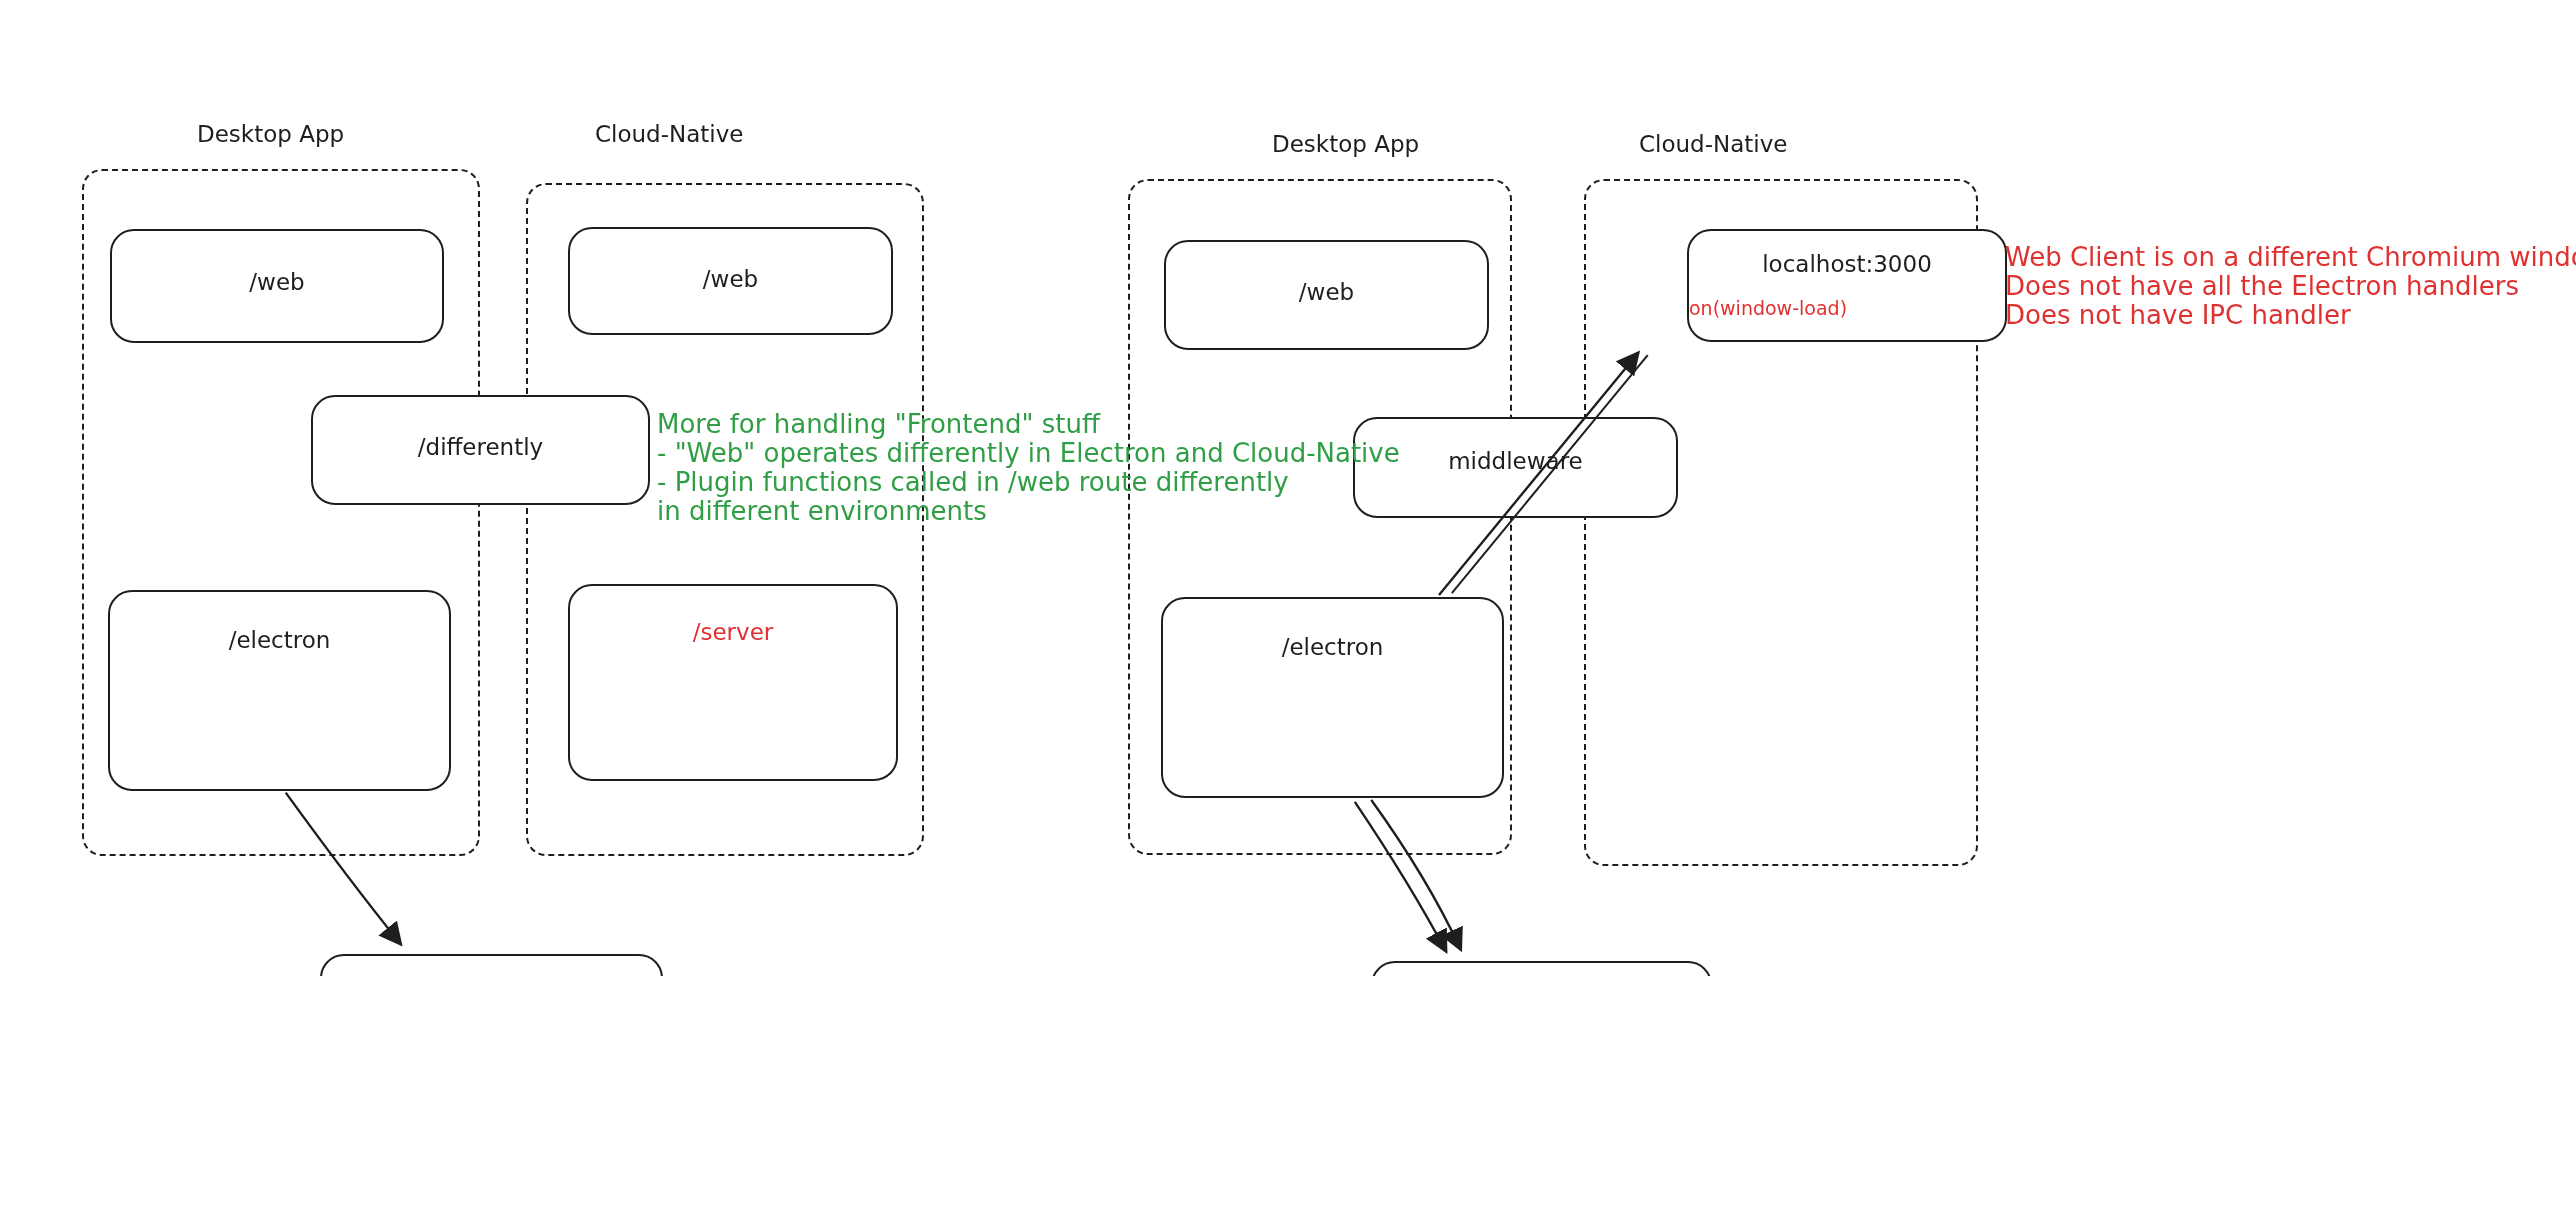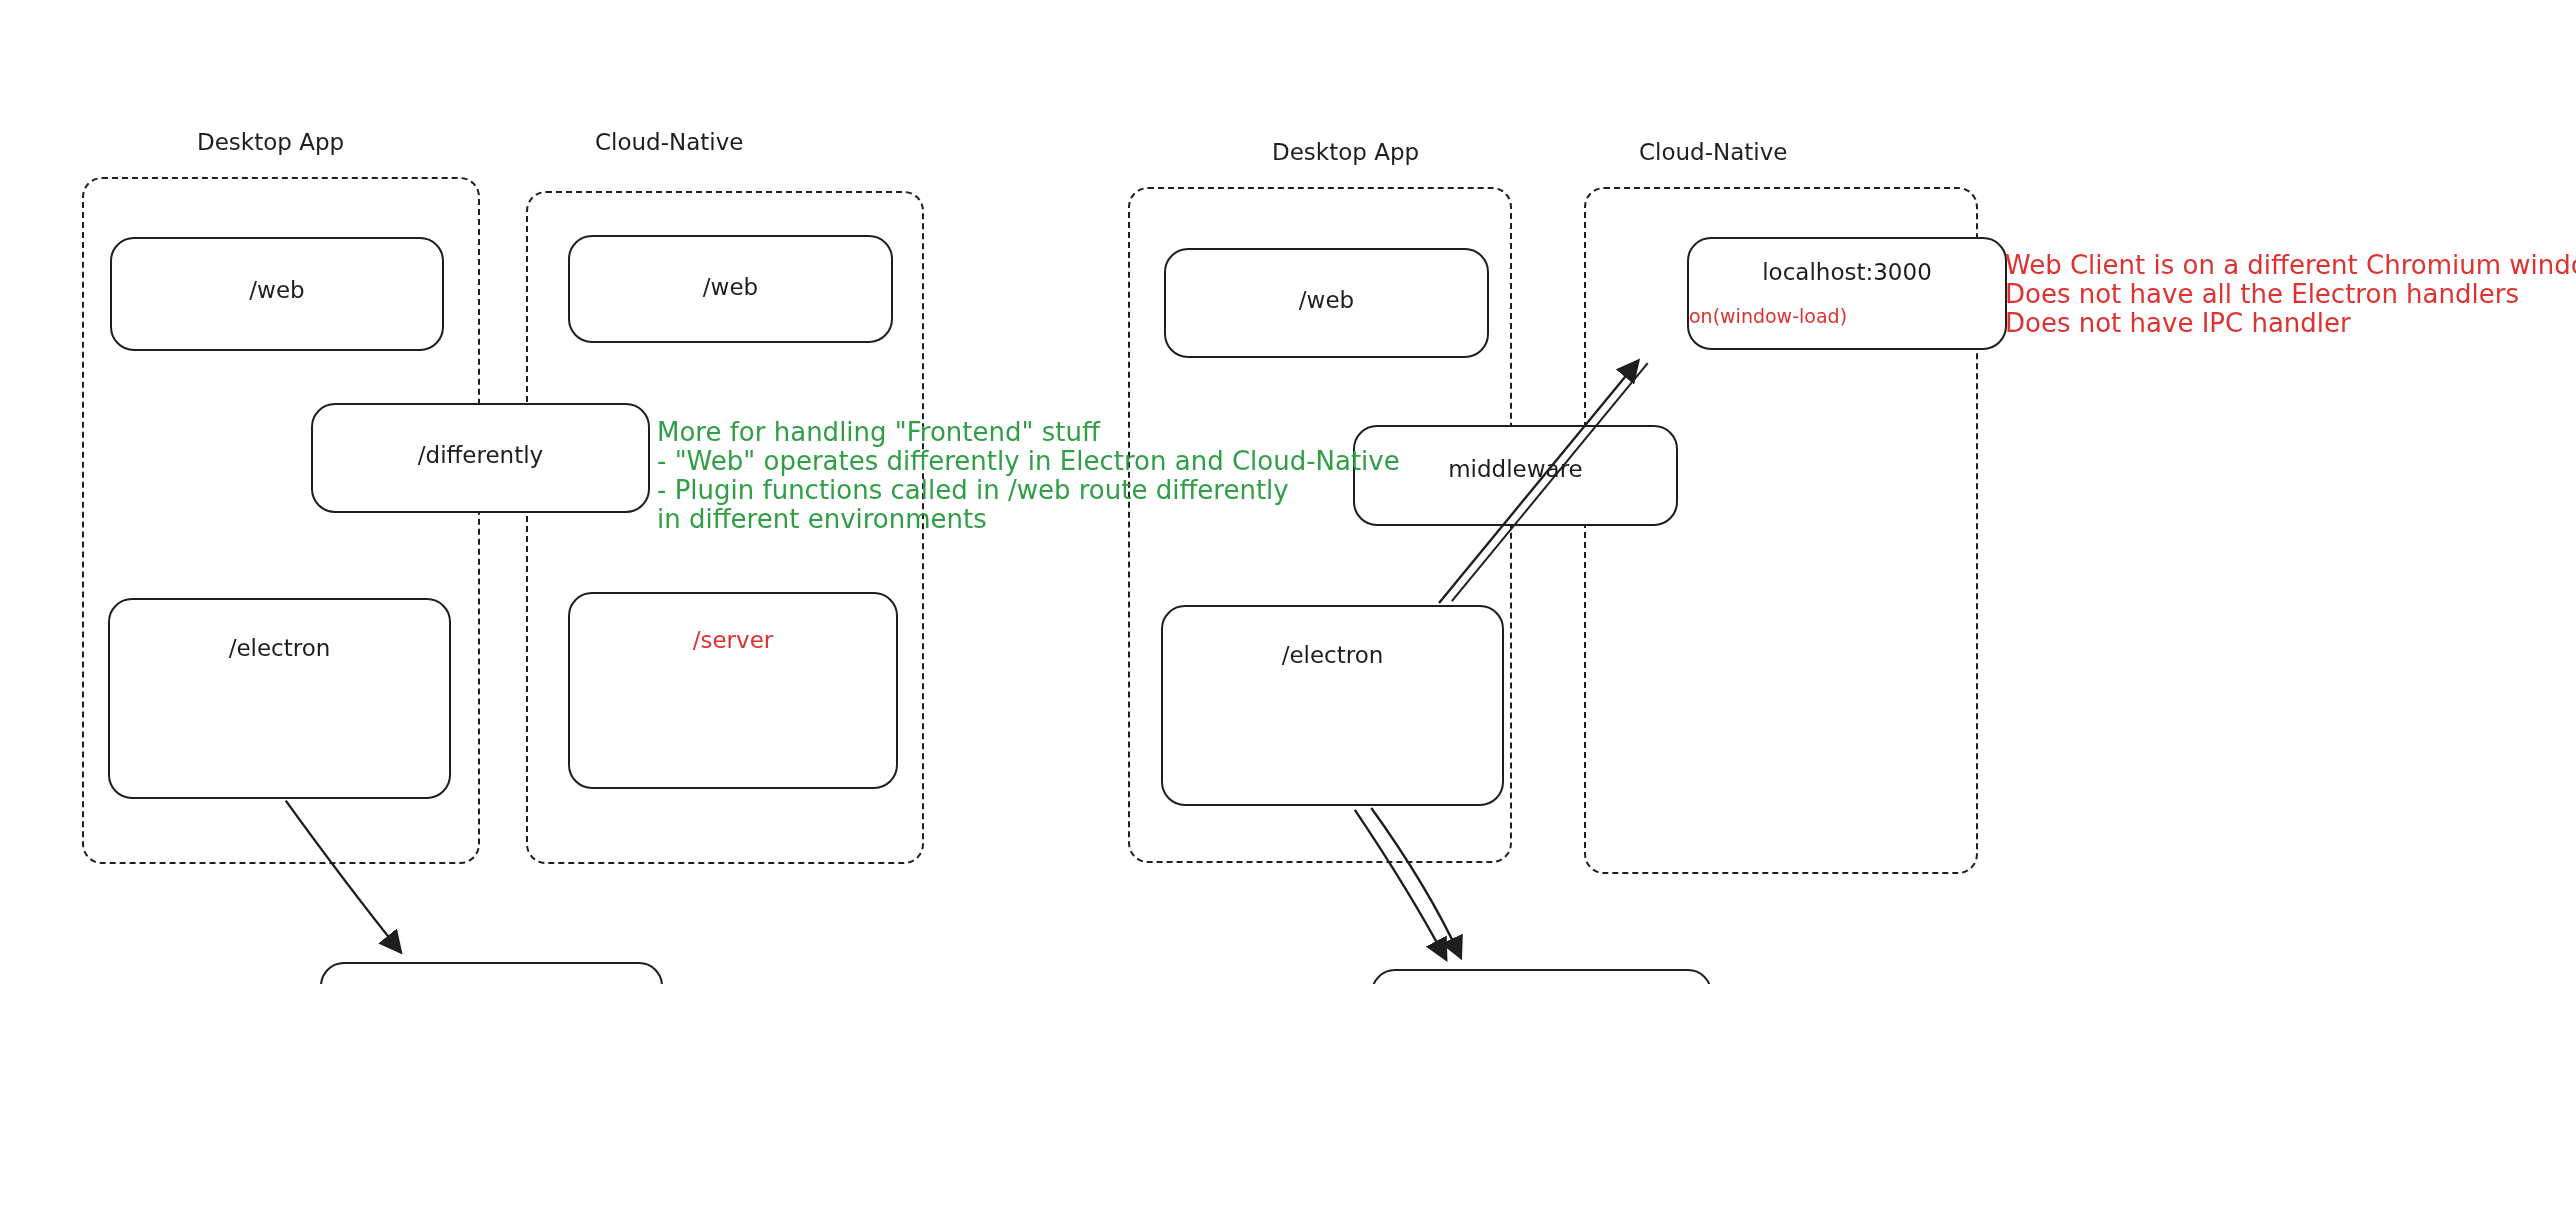--- a/index.html
+++ b/index.html
@@ -9,21 +9,20 @@
   }
   body {
     font-family: "DejaVu Sans", sans-serif;
   }
   #canvas {
     position: relative;
     width: 2576px;
     height: 976px;
     background: #ffffff;
     overflow: hidden;
-    margin-top: 8px;
   }
   .group-label {
     position: absolute;
     font-size: 23px;
     color: #1e1e1e;
     font-family: "DejaVu Sans", sans-serif;
     white-space: nowrap;
   }
   .dashed-box {
     position: absolute;

